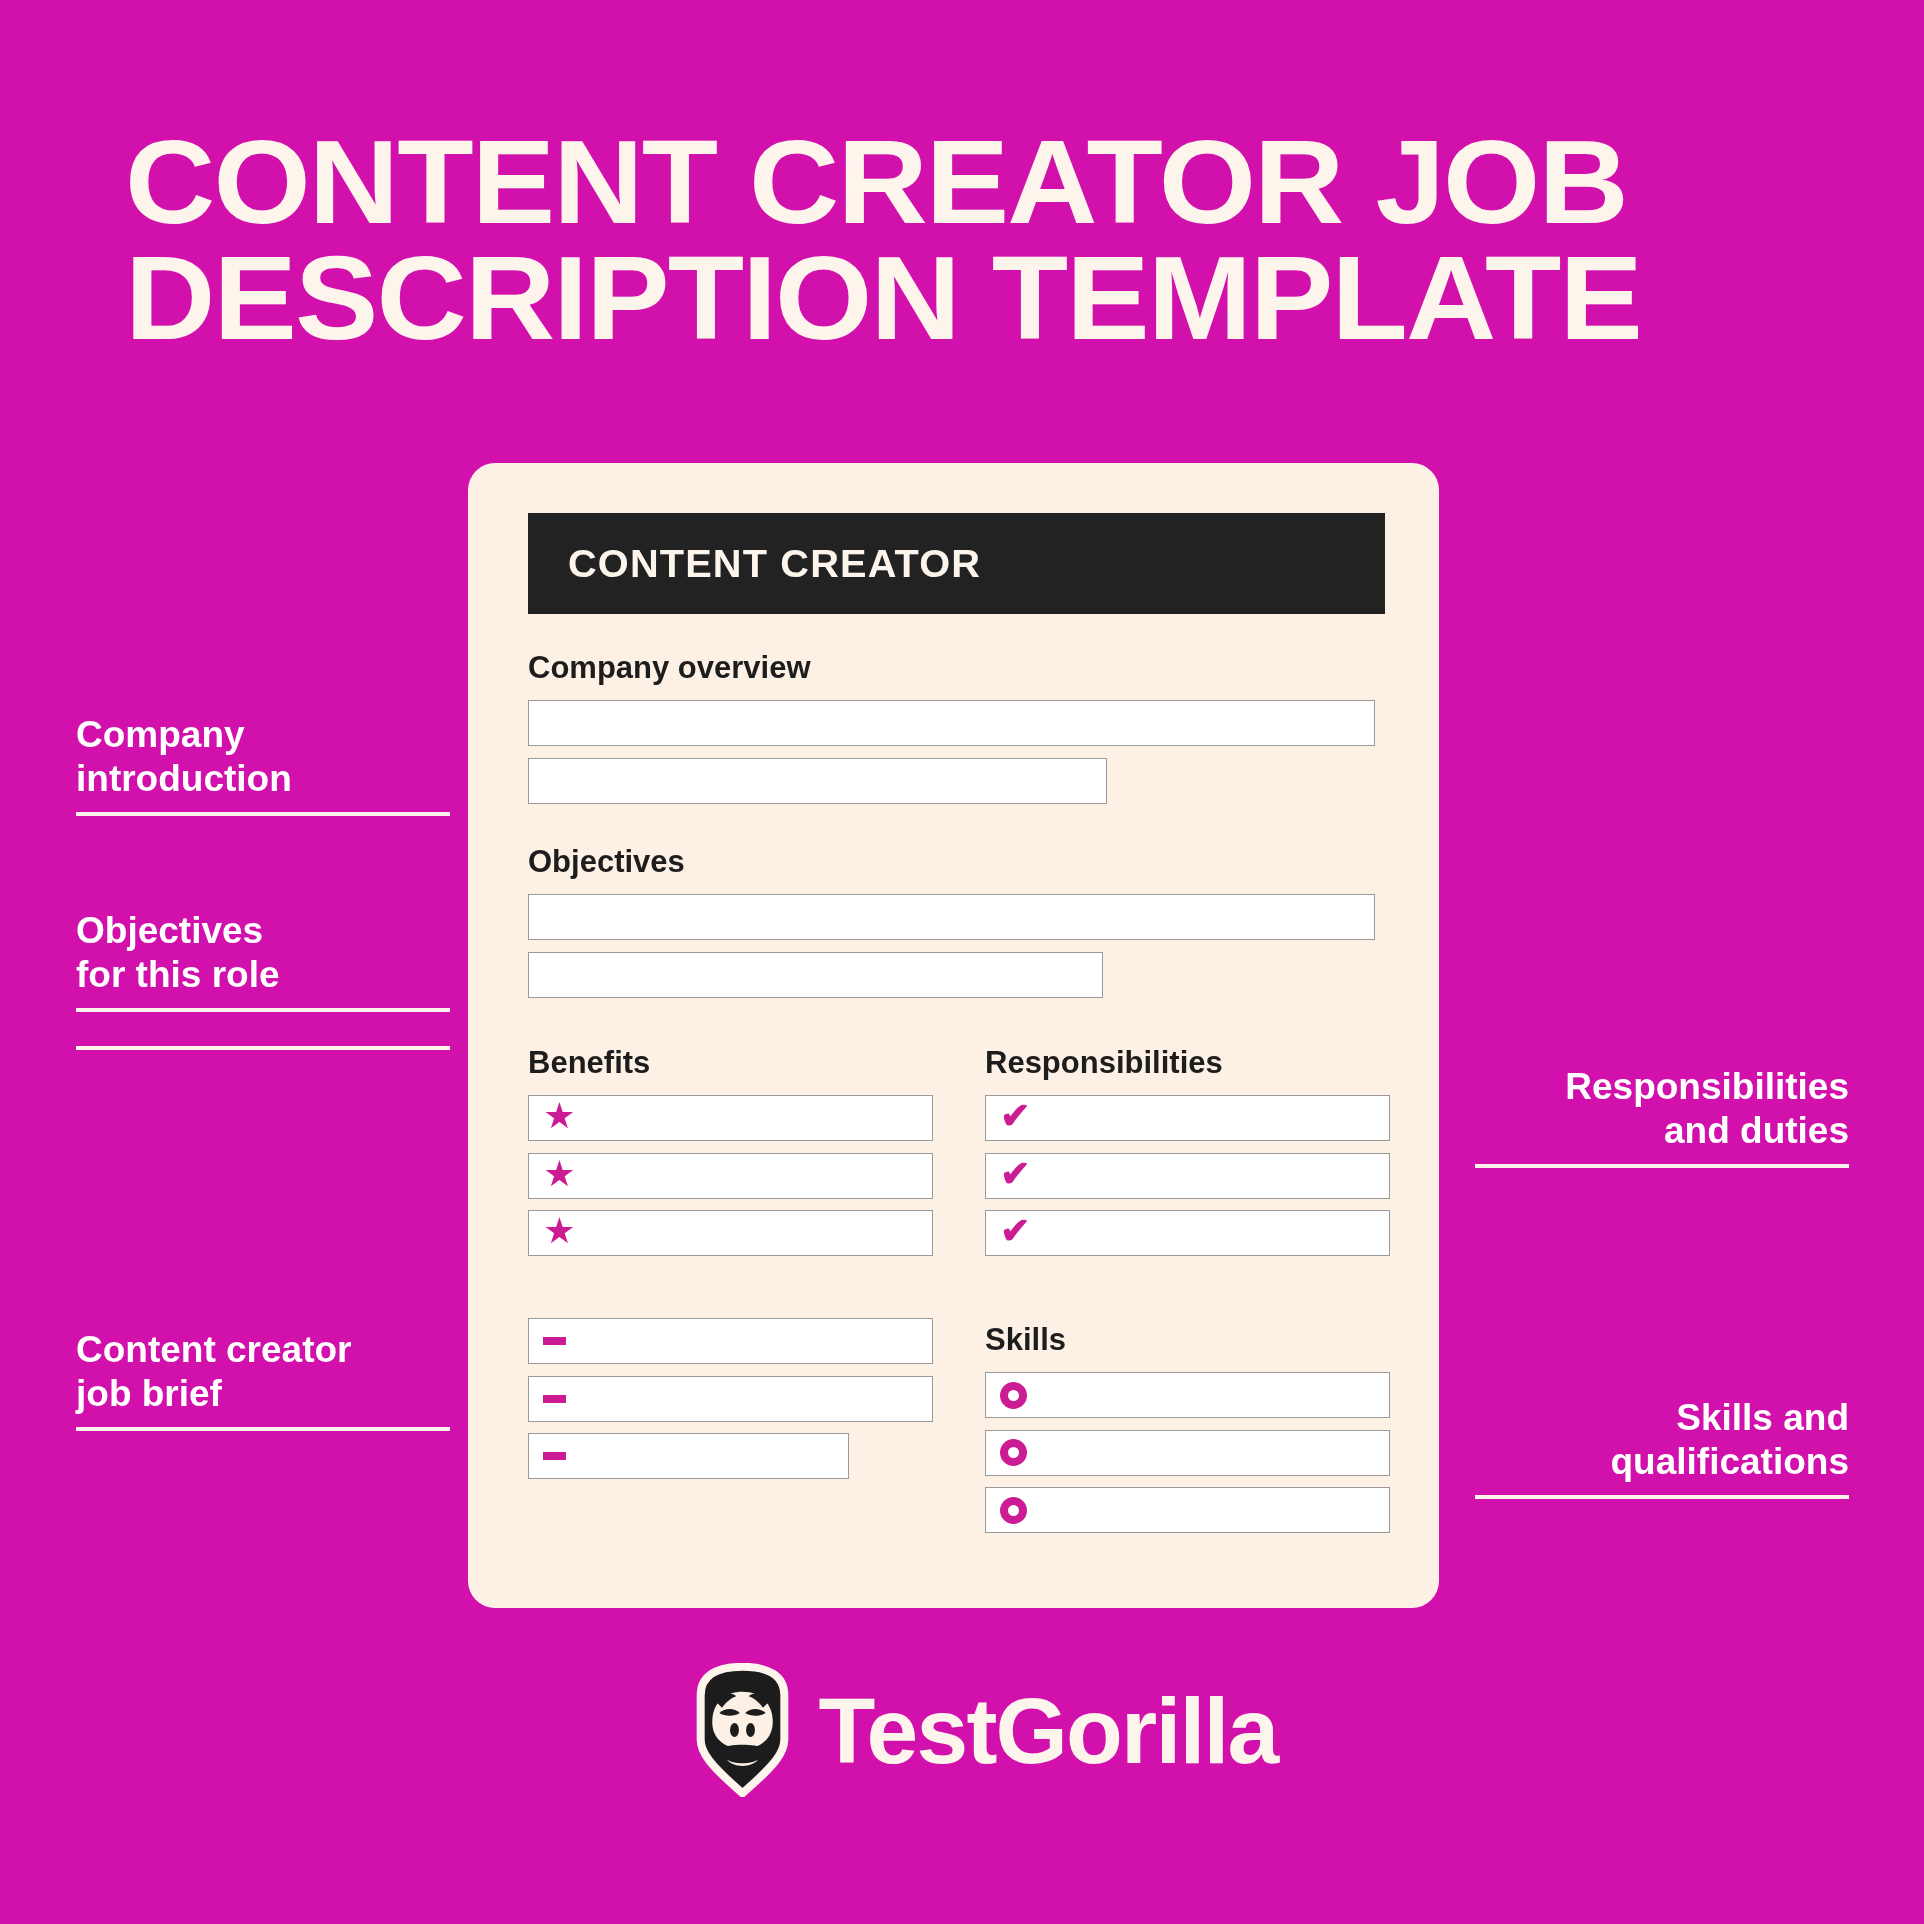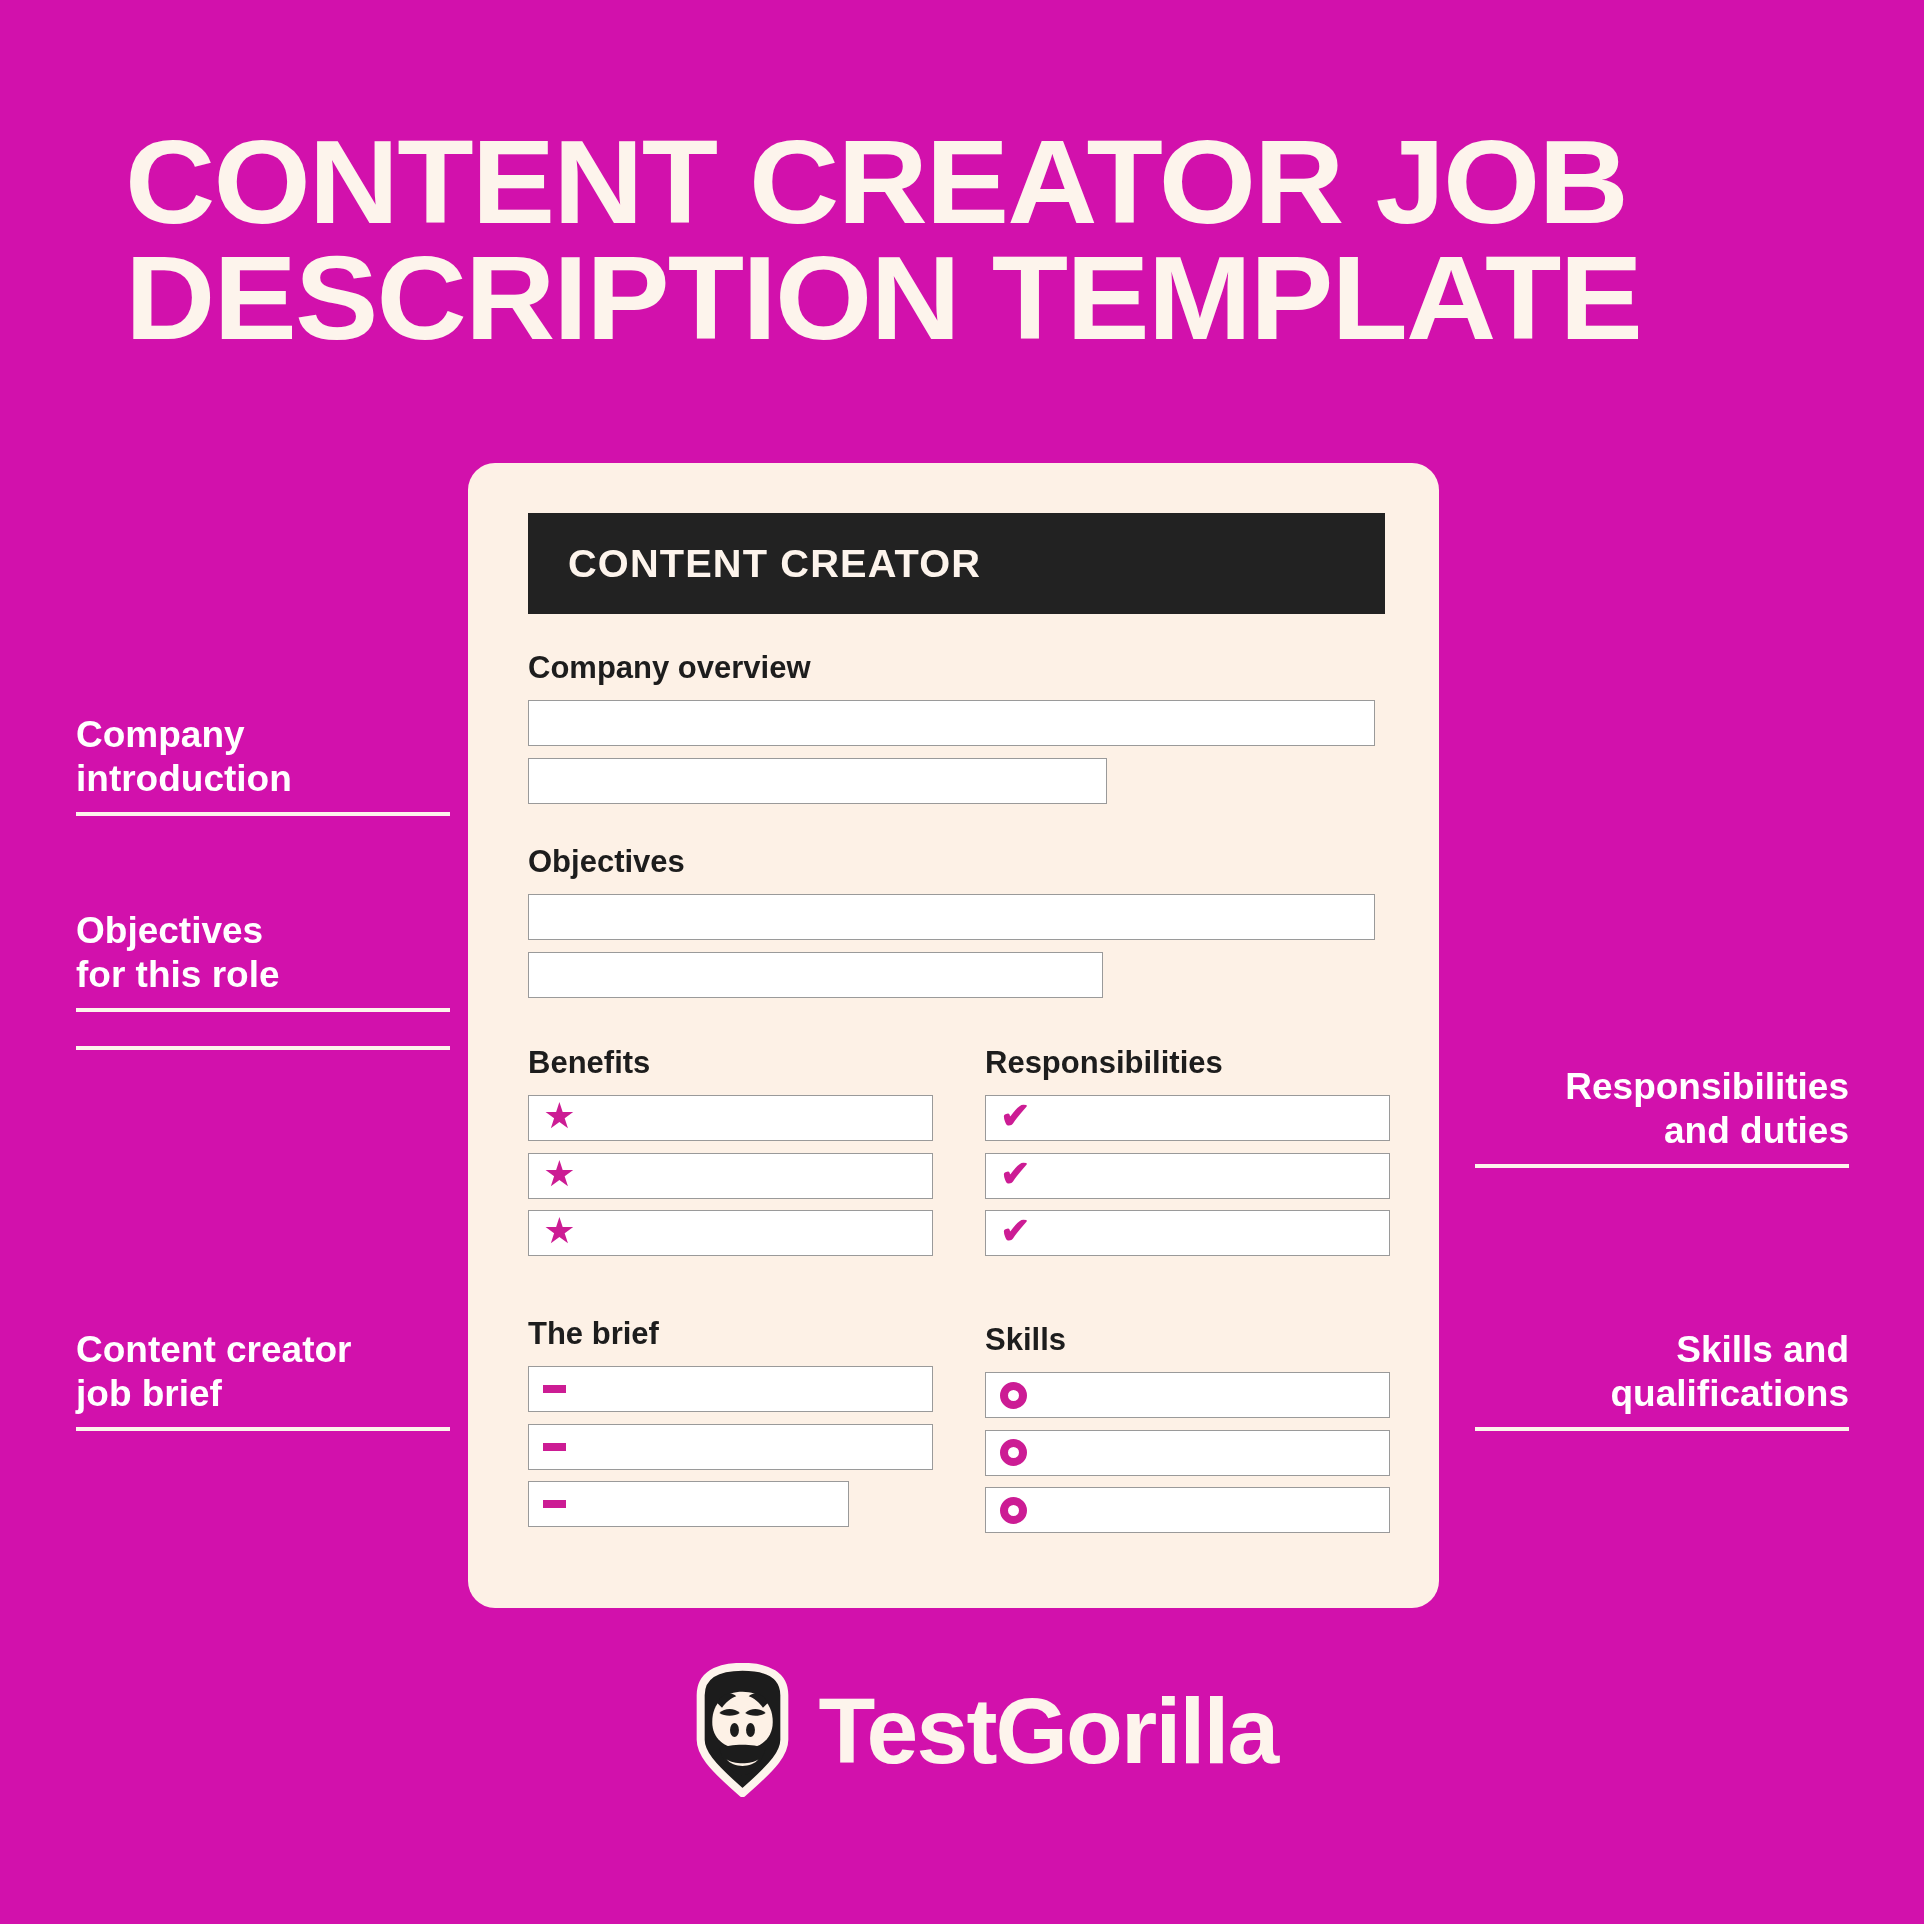--- a/index.html
+++ b/index.html
@@ -130,21 +130,21 @@
 </div>
 
 <div id="side-labels-left">
     <div class="side-label side-left" style="top: 713px;"><span>Company<br>introduction</span><span class="rule"></span></div>
     <div class="side-label side-left" style="top: 909px;"><span>Objectives<br>for this role</span><span class="rule"></span></div>
     <div class="side-label side-left" style="top: 1034px;"><span class="rule"></span></div>
     <div class="side-label side-left" style="top: 1328px;"><span>Content creator<br>job brief</span><span class="rule"></span></div>
   </div>
 <div id="side-labels-right">
     <div class="side-label side-right" style="top: 1065px;"><span>Responsibilities<br>and duties</span><span class="rule"></span></div>
-    <div class="side-label side-right" style="top: 1328px;"><span>Skills and<br>qualifications</span><span class="rule"></span></div>
+    <div class="side-label side-right" style="top: 1396px;"><span>Skills and<br>qualifications</span><span class="rule"></span></div>
   </div>
 
 <div class="card">
   <div class="card-header">
     <div class="card-header-text">CONTENT CREATOR</div>
   </div>
   <div id="card-sections">
       <div class="section full" style="top: 189px;">
         <div class="section-title">Company overview</div>
         <div class="field" style="width: 847px;"></div>
@@ -173,21 +173,20 @@
           <span class="mk mk-check">✔</span>
         </div>
         <div class="field" style="width: 405px;">
           <span class="mk mk-check">✔</span>
         </div>
         <div class="field" style="width: 405px;">
           <span class="mk mk-check">✔</span>
         </div>
       </div>
       <div class="section col-left" style="top: 855px;">
-        <div class="section-title">The brief</div>
         <div class="field" style="width: 405px;">
           <span class="mk mk-dash"></span>
         </div>
         <div class="field" style="width: 405px;">
           <span class="mk mk-dash"></span>
         </div>
         <div class="field" style="width: 321px;">
           <span class="mk mk-dash"></span>
         </div>
       </div>

